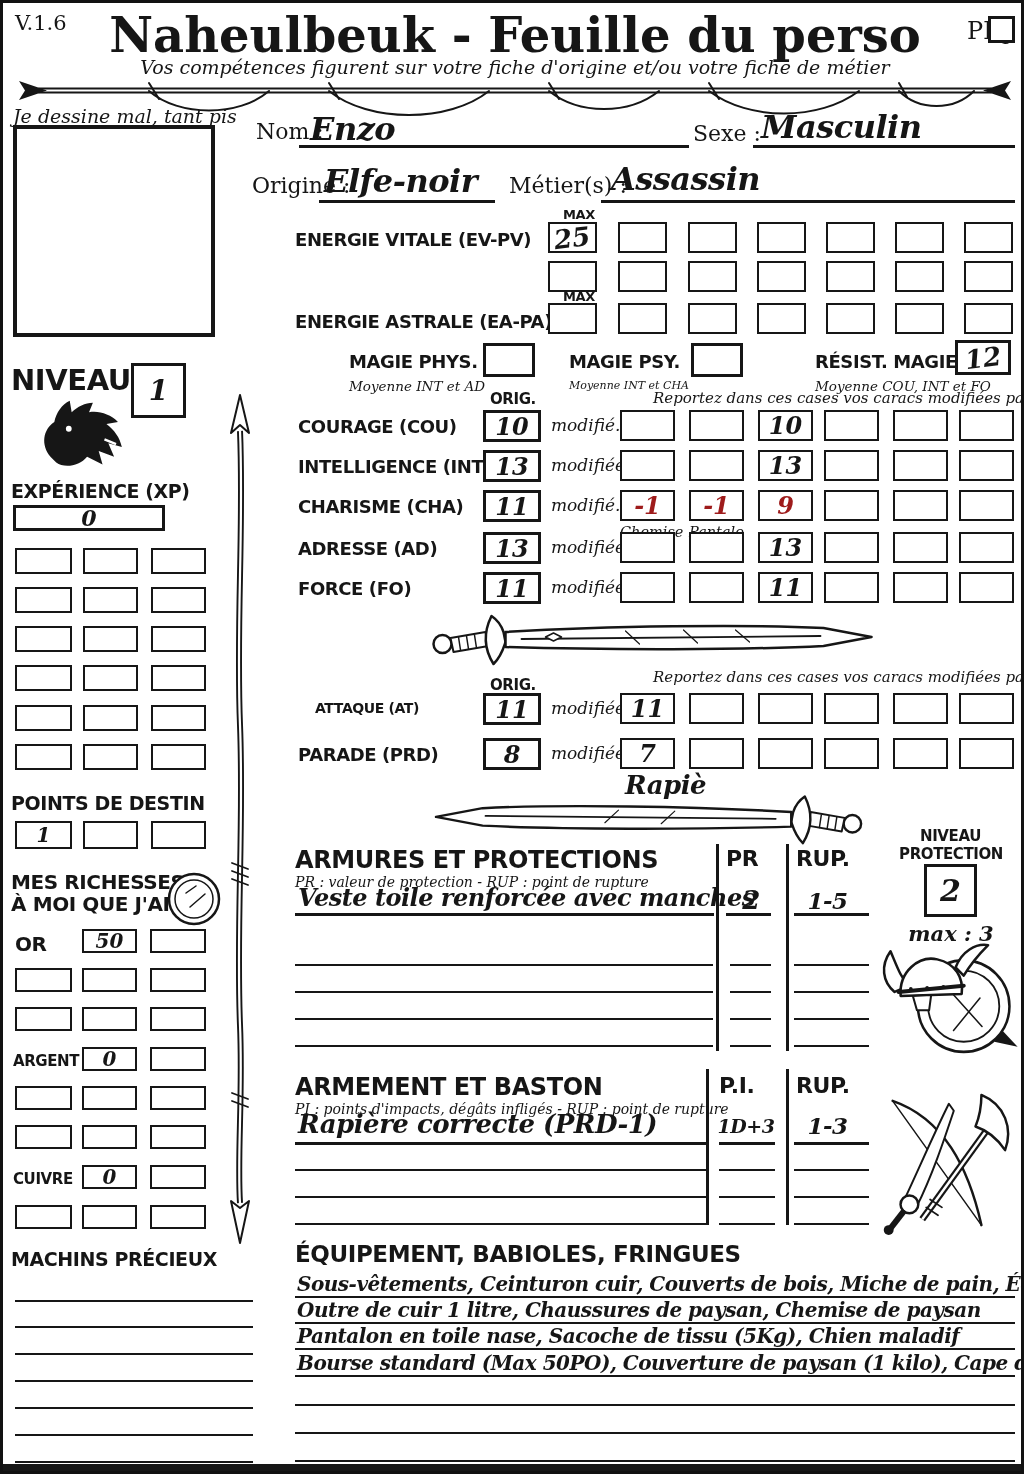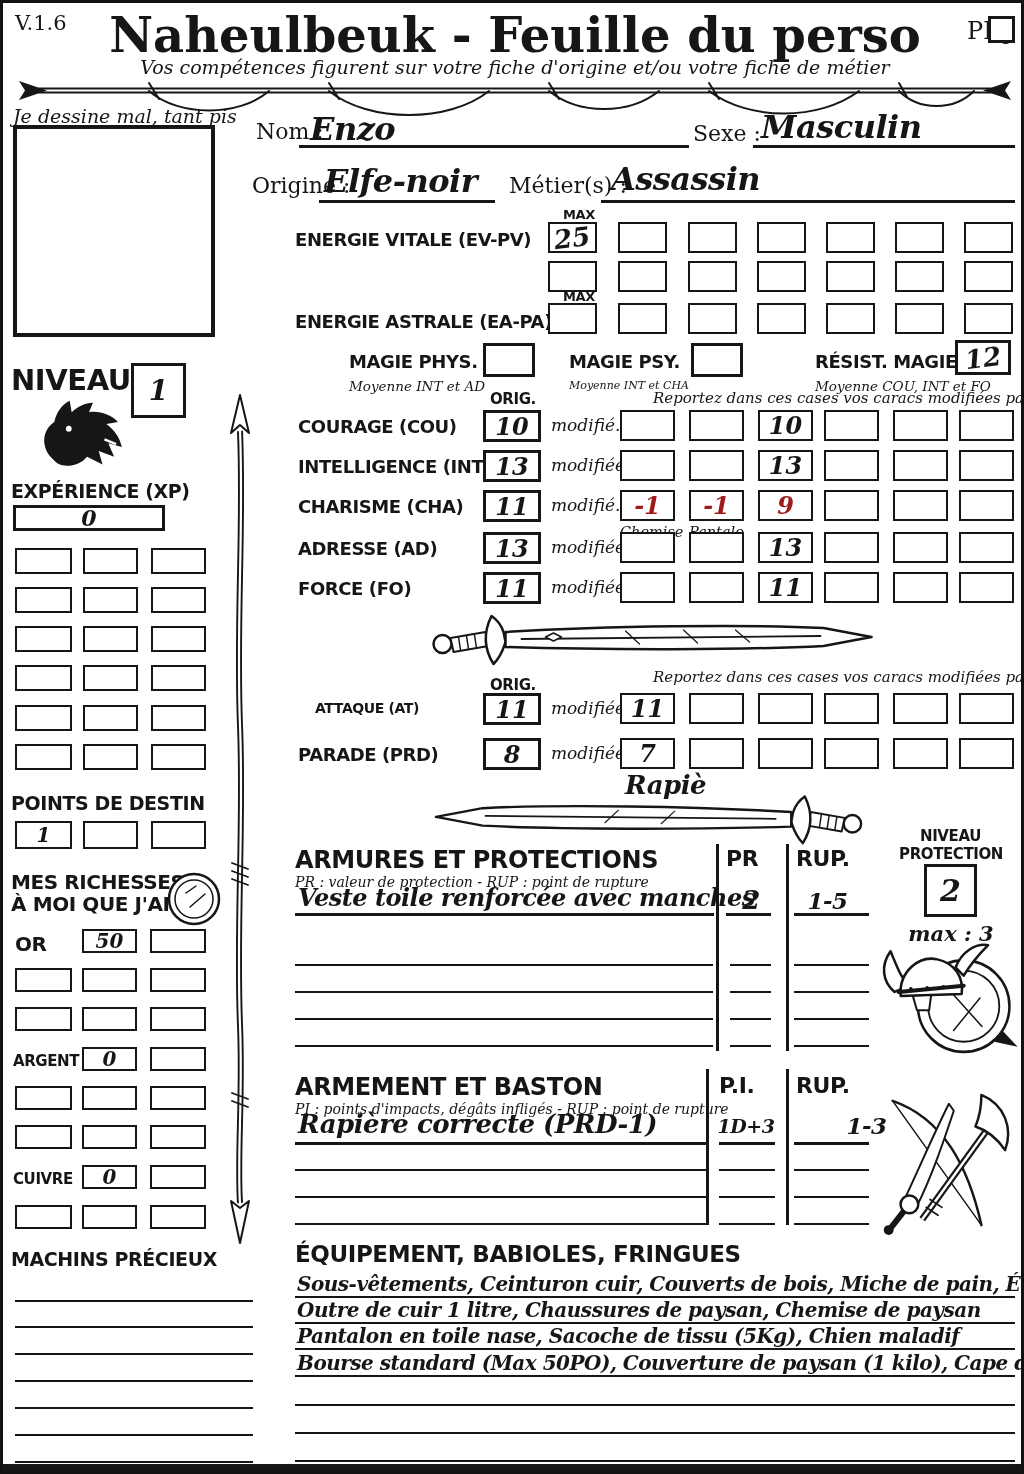--- a/index.html
+++ b/index.html
@@ -361,21 +361,21 @@
     <div class="hd" style="left:292px;top:1072px;font-size:24px;">ARMEMENT ET BASTON</div>
     <div class="hd" style="left:716px;top:1072px;font-size:22px;">P.I.</div>
     <div class="hd" style="left:793px;top:1072px;font-size:22px;">RUP.</div>
     <div class="vl" style="left:703px;top:1066px;height:156px;"></div>
     <div class="vl" style="left:783px;top:1066px;height:156px;"></div>
     <div class="sc" style="left:292px;top:1099px;font-size:14px;">PI : points d'impacts, dégâts infligés - RUP : point de rupture</div>
     <div class="hw" style="left:295px;top:1108px;font-size:26px;">Rapière correcte (PRD-1)</div>
     <div class="ul3" style="left:292px;top:1139px;width:411px;"></div>
     <div class="hw ctr" style="left:703px;top:1114px;width:80px;font-size:19px;">1D+3</div>
     <div class="ul3" style="left:716px;top:1139px;width:56px;"></div>
-    <div class="hw ctr" style="left:783px;top:1111px;width:83px;font-size:23px;padding-left:39px;">1-3</div>
+    <div class="hw ctr" style="left:783px;top:1111px;width:83px;font-size:23px;">1-3</div>
     <div class="ul3" style="left:791px;top:1139px;width:75px;"></div>
     <div class="ul" style="left:292px;top:1166px;width:411px;"></div>
     <div class="ul" style="left:716px;top:1166px;width:56px;"></div>
     <div class="ul" style="left:791px;top:1166px;width:75px;"></div>
     <div class="ul" style="left:292px;top:1193px;width:411px;"></div>
     <div class="ul" style="left:716px;top:1193px;width:56px;"></div>
     <div class="ul" style="left:791px;top:1193px;width:75px;"></div>
     <div class="ul" style="left:292px;top:1220px;width:411px;"></div>
     <div class="ul" style="left:716px;top:1220px;width:56px;"></div>
     <div class="ul" style="left:791px;top:1220px;width:75px;"></div>

